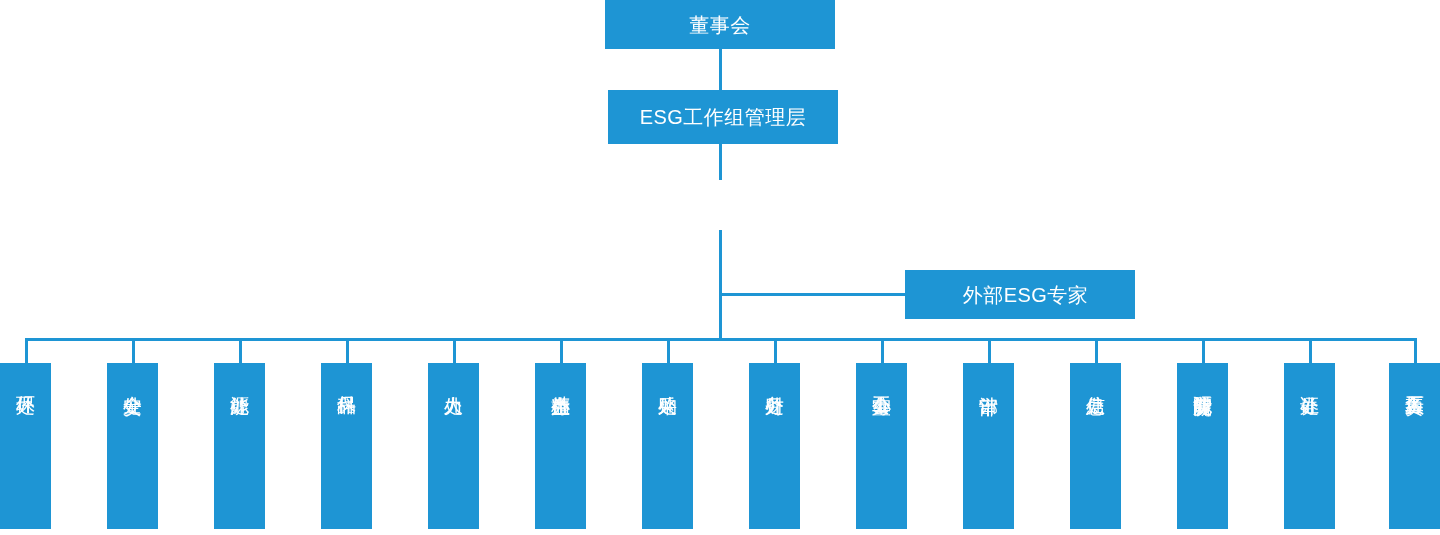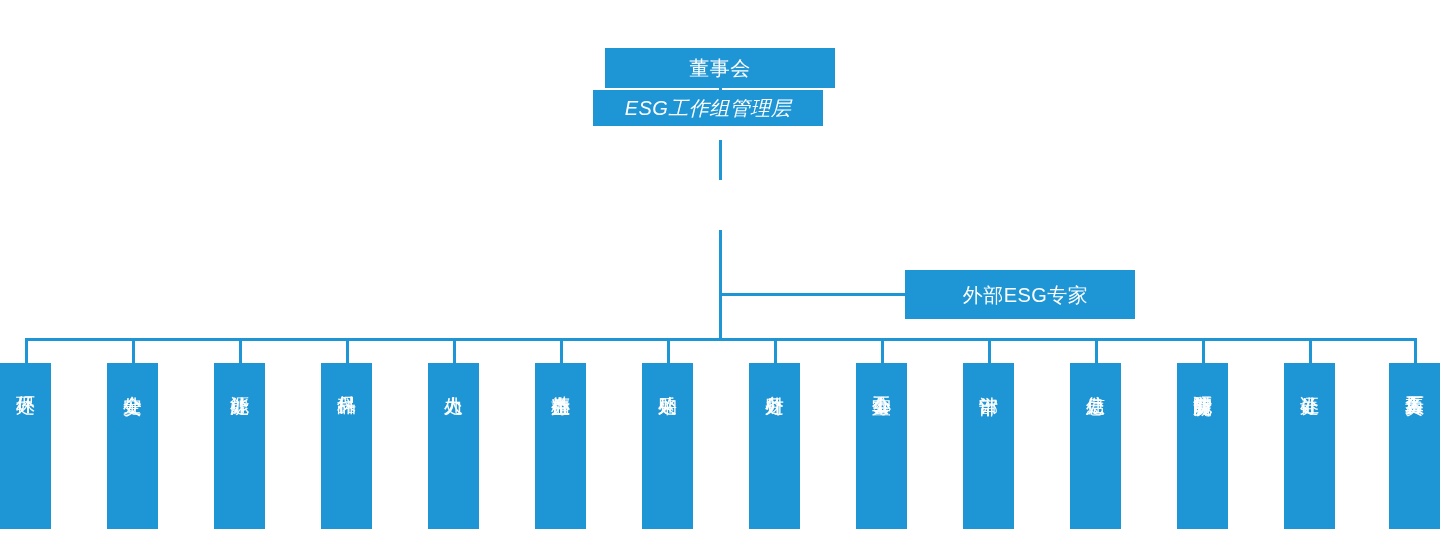--- a/index.html
+++ b/index.html
@@ -25,22 +25,22 @@
   }
   
   .node-top {
     display: flex;
     align-items: center;
     justify-content: center;
     font-size: 20px;
     letter-spacing: 0.5px;
     line-height: 1;
   }
-  .node-top.n-board   { left: 605px; top: 0px;   width: 230px; height: 40px; margin-top: 48px; }
-  .node-top.n-mgmt    { left: 593px; top: 90px;  width: 230px; height: 36px; font-style: italic; }
+  .node-top.n-board   { left: 605px; top: 0px;   width: 230px; height: 49px; }
+  .node-top.n-mgmt    { left: 608px; top: 90px;  width: 230px; height: 54px; }
   .node-top.n-exec    { left: 605px; top: 180px; width: 230px; height: 50px; }
   .node-top.n-expert  { left: 905px; top: 270px; width: 230px; height: 49px; padding-left: 11px; }
 
   
   .node-dept {
     top: 363px;
     width: 51px;
     height: 166px;
     padding-top: 18px;
     display: flex;

